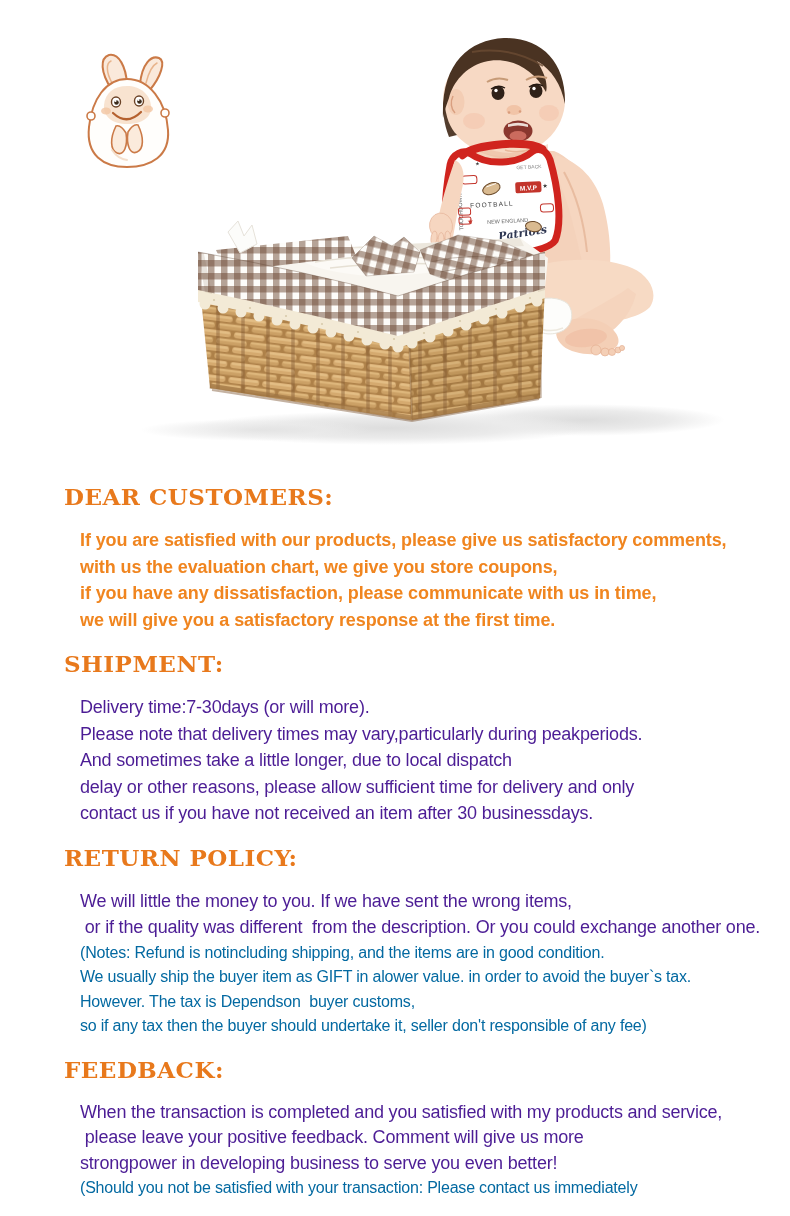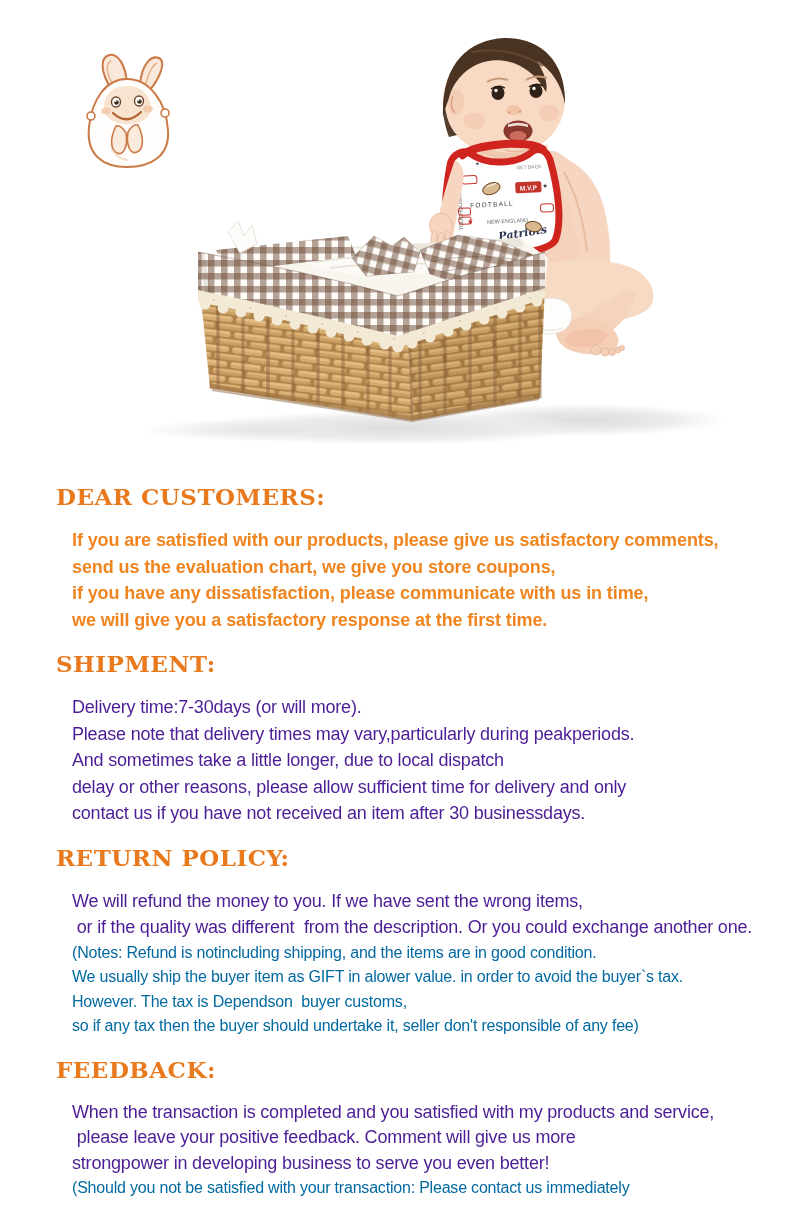--- a/index.html
+++ b/index.html
@@ -1,19 +1,19 @@
 <!DOCTYPE html>
 <html><head>
 <meta charset="utf-8">
 <style>
   html,body{margin:0;padding:0;background:#ffffff;}
   .page{position:relative;width:790px;height:1216px;background:#ffffff;overflow:hidden;
         font-family:"Liberation Sans",sans-serif;}
   .hero{position:absolute;left:0;top:0;width:790px;height:470px;}
-  .content{position:absolute;left:16px;top:470px;width:654px;padding:0 34px 0 40px;box-sizing:border-box;}
+  .content{position:absolute;left:0;top:470px;width:654px;padding:0 34px 0 64px;box-sizing:border-box;}
   h2.sec-heading{font-family:"DejaVu Serif","Liberation Serif",serif;font-weight:bold;
      font-size:23px;line-height:29px;color:#E8791C;letter-spacing:0.5px;margin:0 0 6px 0;}
   .para{margin:16px;}
   .line{white-space:pre;font-size:18px;line-height:26.5px;color:#4c1d95;letter-spacing:-0.2px;}
   .orange .line{color:#F0851F;font-weight:bold;letter-spacing:-0.1px;}
   .sec{margin:0;}
   .sec-dear{margin-top:12px;}
   .sec-ship{margin-top:14px;}
   .sec-return{margin-top:16px;}
   .sec-feedback{margin-top:14px;}
@@ -277,41 +277,41 @@
       </g>
     </svg>
   </div>
 
   <div class="content">
 
     <section class="sec sec-dear">
       <h2 class="sec-heading">DEAR CUSTOMERS:</h2>
       <div class="para orange">
         <div class="line">If you are satisfied with our products, please give us satisfactory comments,</div>
-        <div class="line">send us the evaluation chart, we give you store coupons,</div>
+        <div class="line">with us the evaluation chart, we give you store coupons,</div>
         <div class="line">if you have any dissatisfaction, please communicate with us in time,</div>
         <div class="line">we will give you a satisfactory response at the first time.</div>
       </div>
     </section>
 
     <section class="sec sec-ship">
       <h2 class="sec-heading">SHIPMENT:</h2>
       <div class="para">
         <div class="line">Delivery time:7-30days (or will more).</div>
         <div class="line">Please note that delivery times may vary,particularly during peakperiods.</div>
         <div class="line">And sometimes take a little longer, due to local dispatch</div>
         <div class="line">delay or other reasons, please allow sufficient time for delivery and only</div>
         <div class="line">contact us if you have not received an item after 30 businessdays.</div>
       </div>
     </section>
 
     <section class="sec sec-return">
       <h2 class="sec-heading">RETURN POLICY:</h2>
       <div class="para">
-        <div class="line">We will refund the money to you. If we have sent the wrong items,</div>
+        <div class="line">We will little the money to you. If we have sent the wrong items,</div>
         <div class="line"> or if the quality was different  from the description. Or you could exchange another one.</div>
         <div class="line small">(Notes: Refund is notincluding shipping, and the items are in good condition.</div>
         <div class="line small">We usually ship the buyer item as GIFT in alower value. in order to avoid the buyer`s tax.</div>
         <div class="line small">However. The tax is Dependson  buyer customs,</div>
         <div class="line small">so if any tax then the buyer should undertake it, seller don't responsible of any fee)</div>
       </div>
     </section>
 
     <section class="sec sec-feedback">
       <h2 class="sec-heading">FEEDBACK:</h2>

